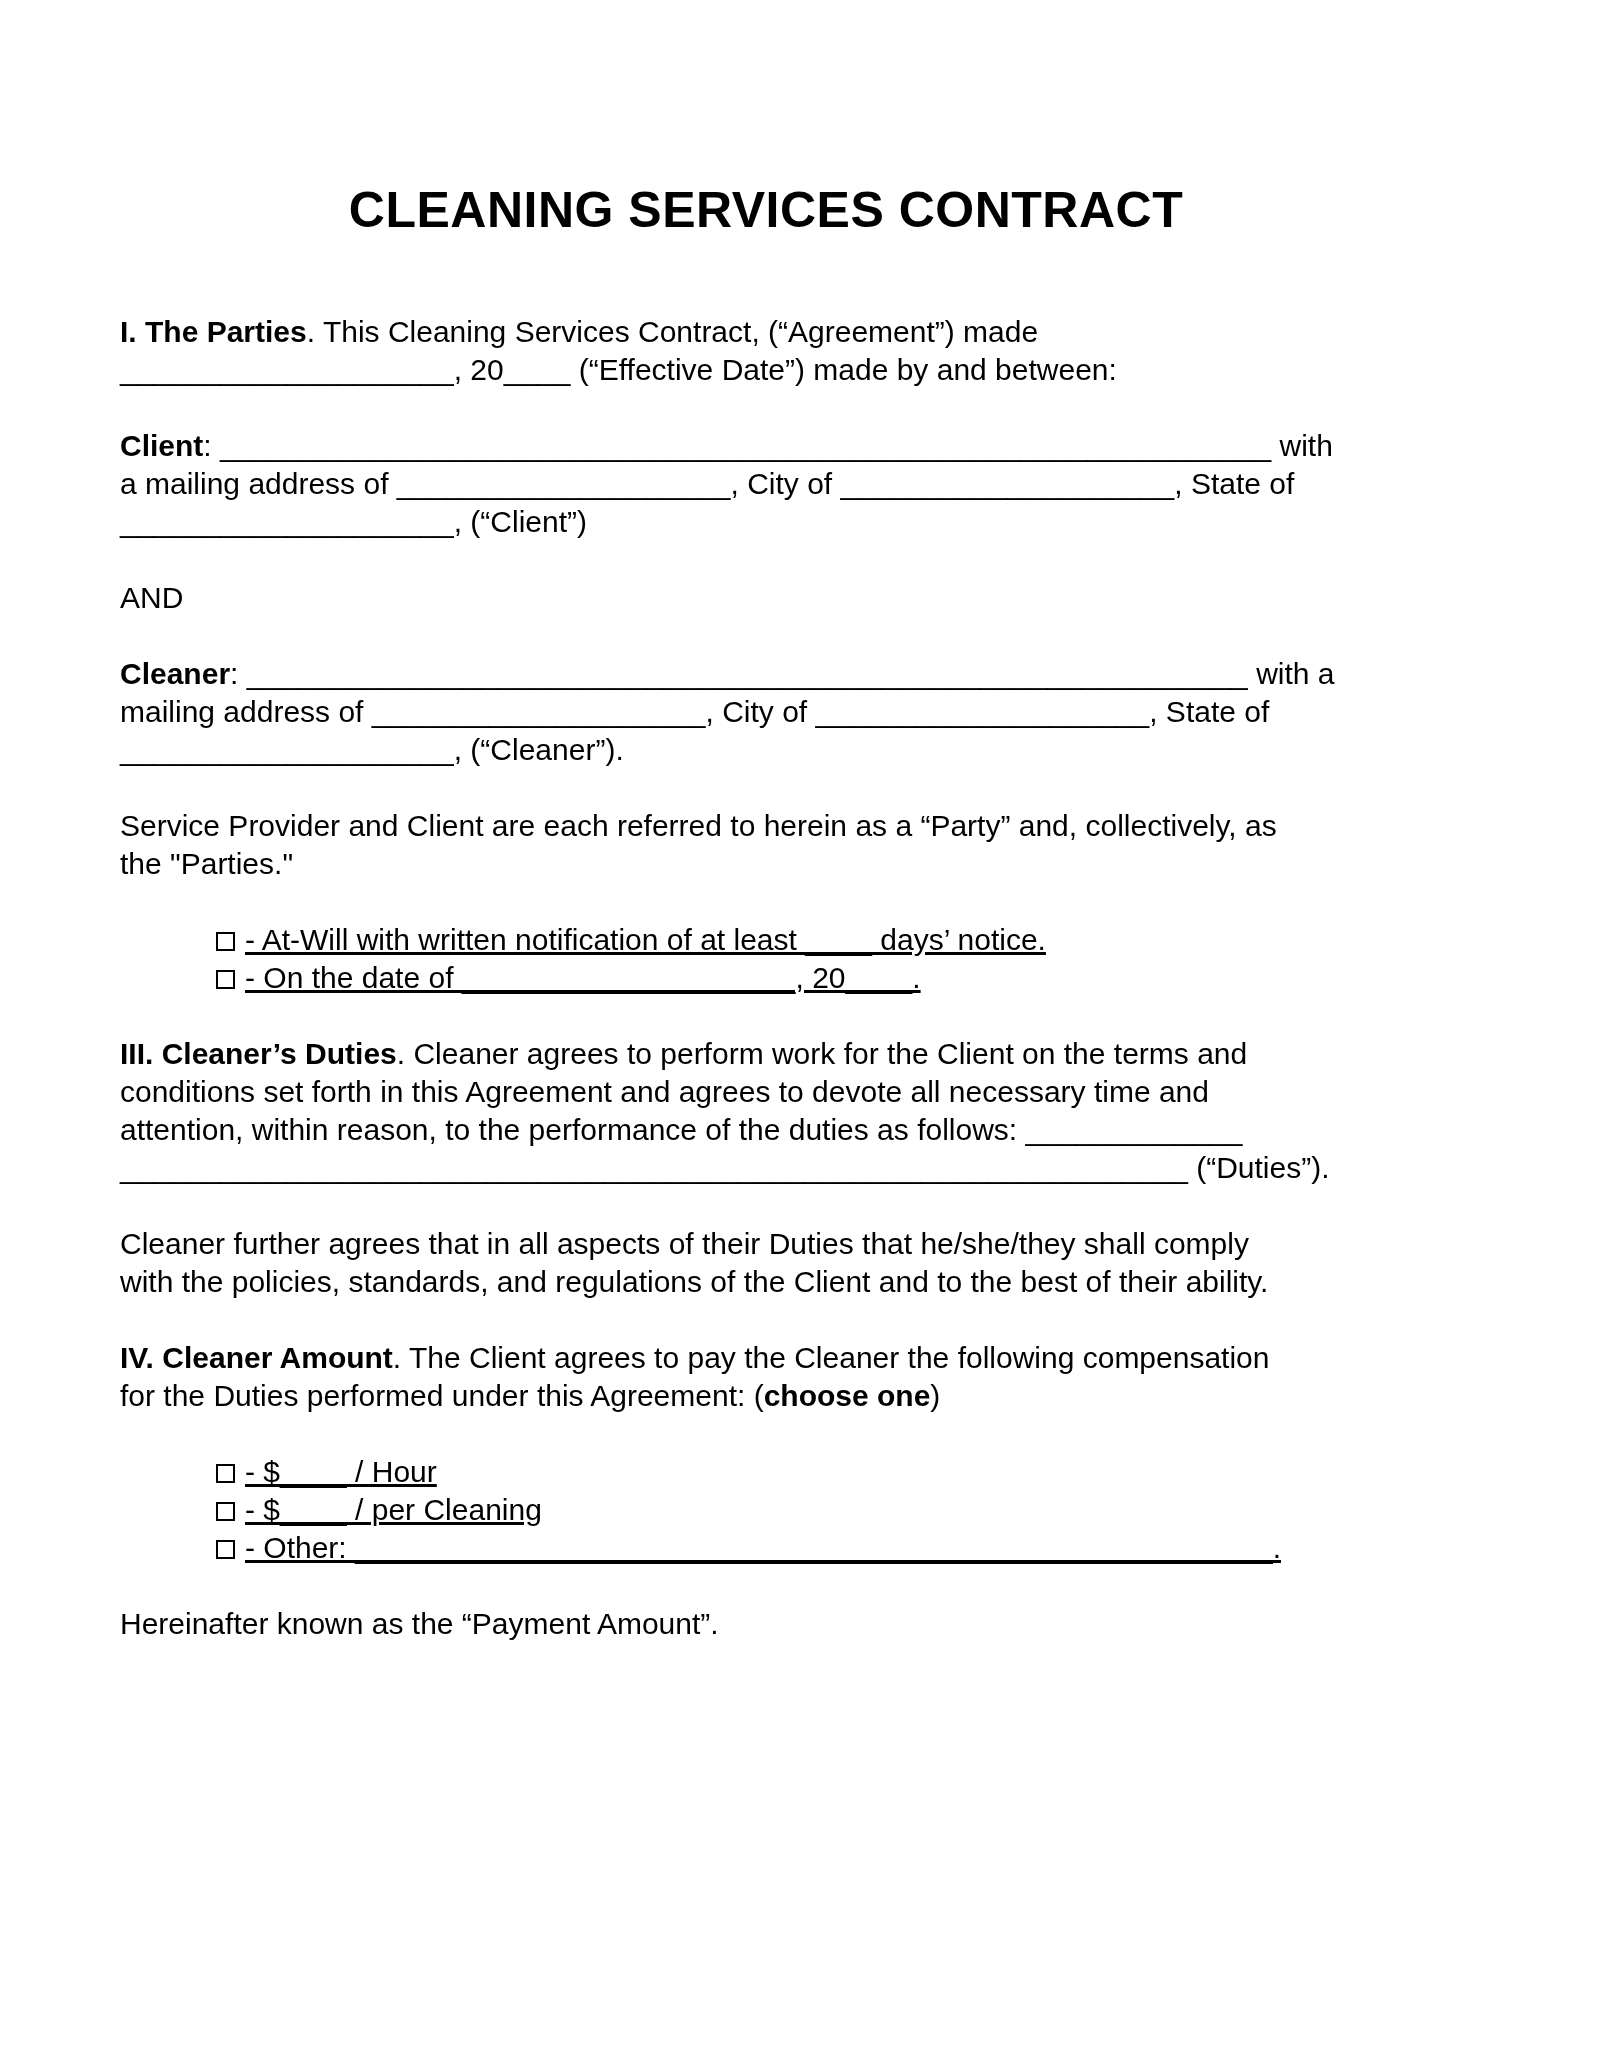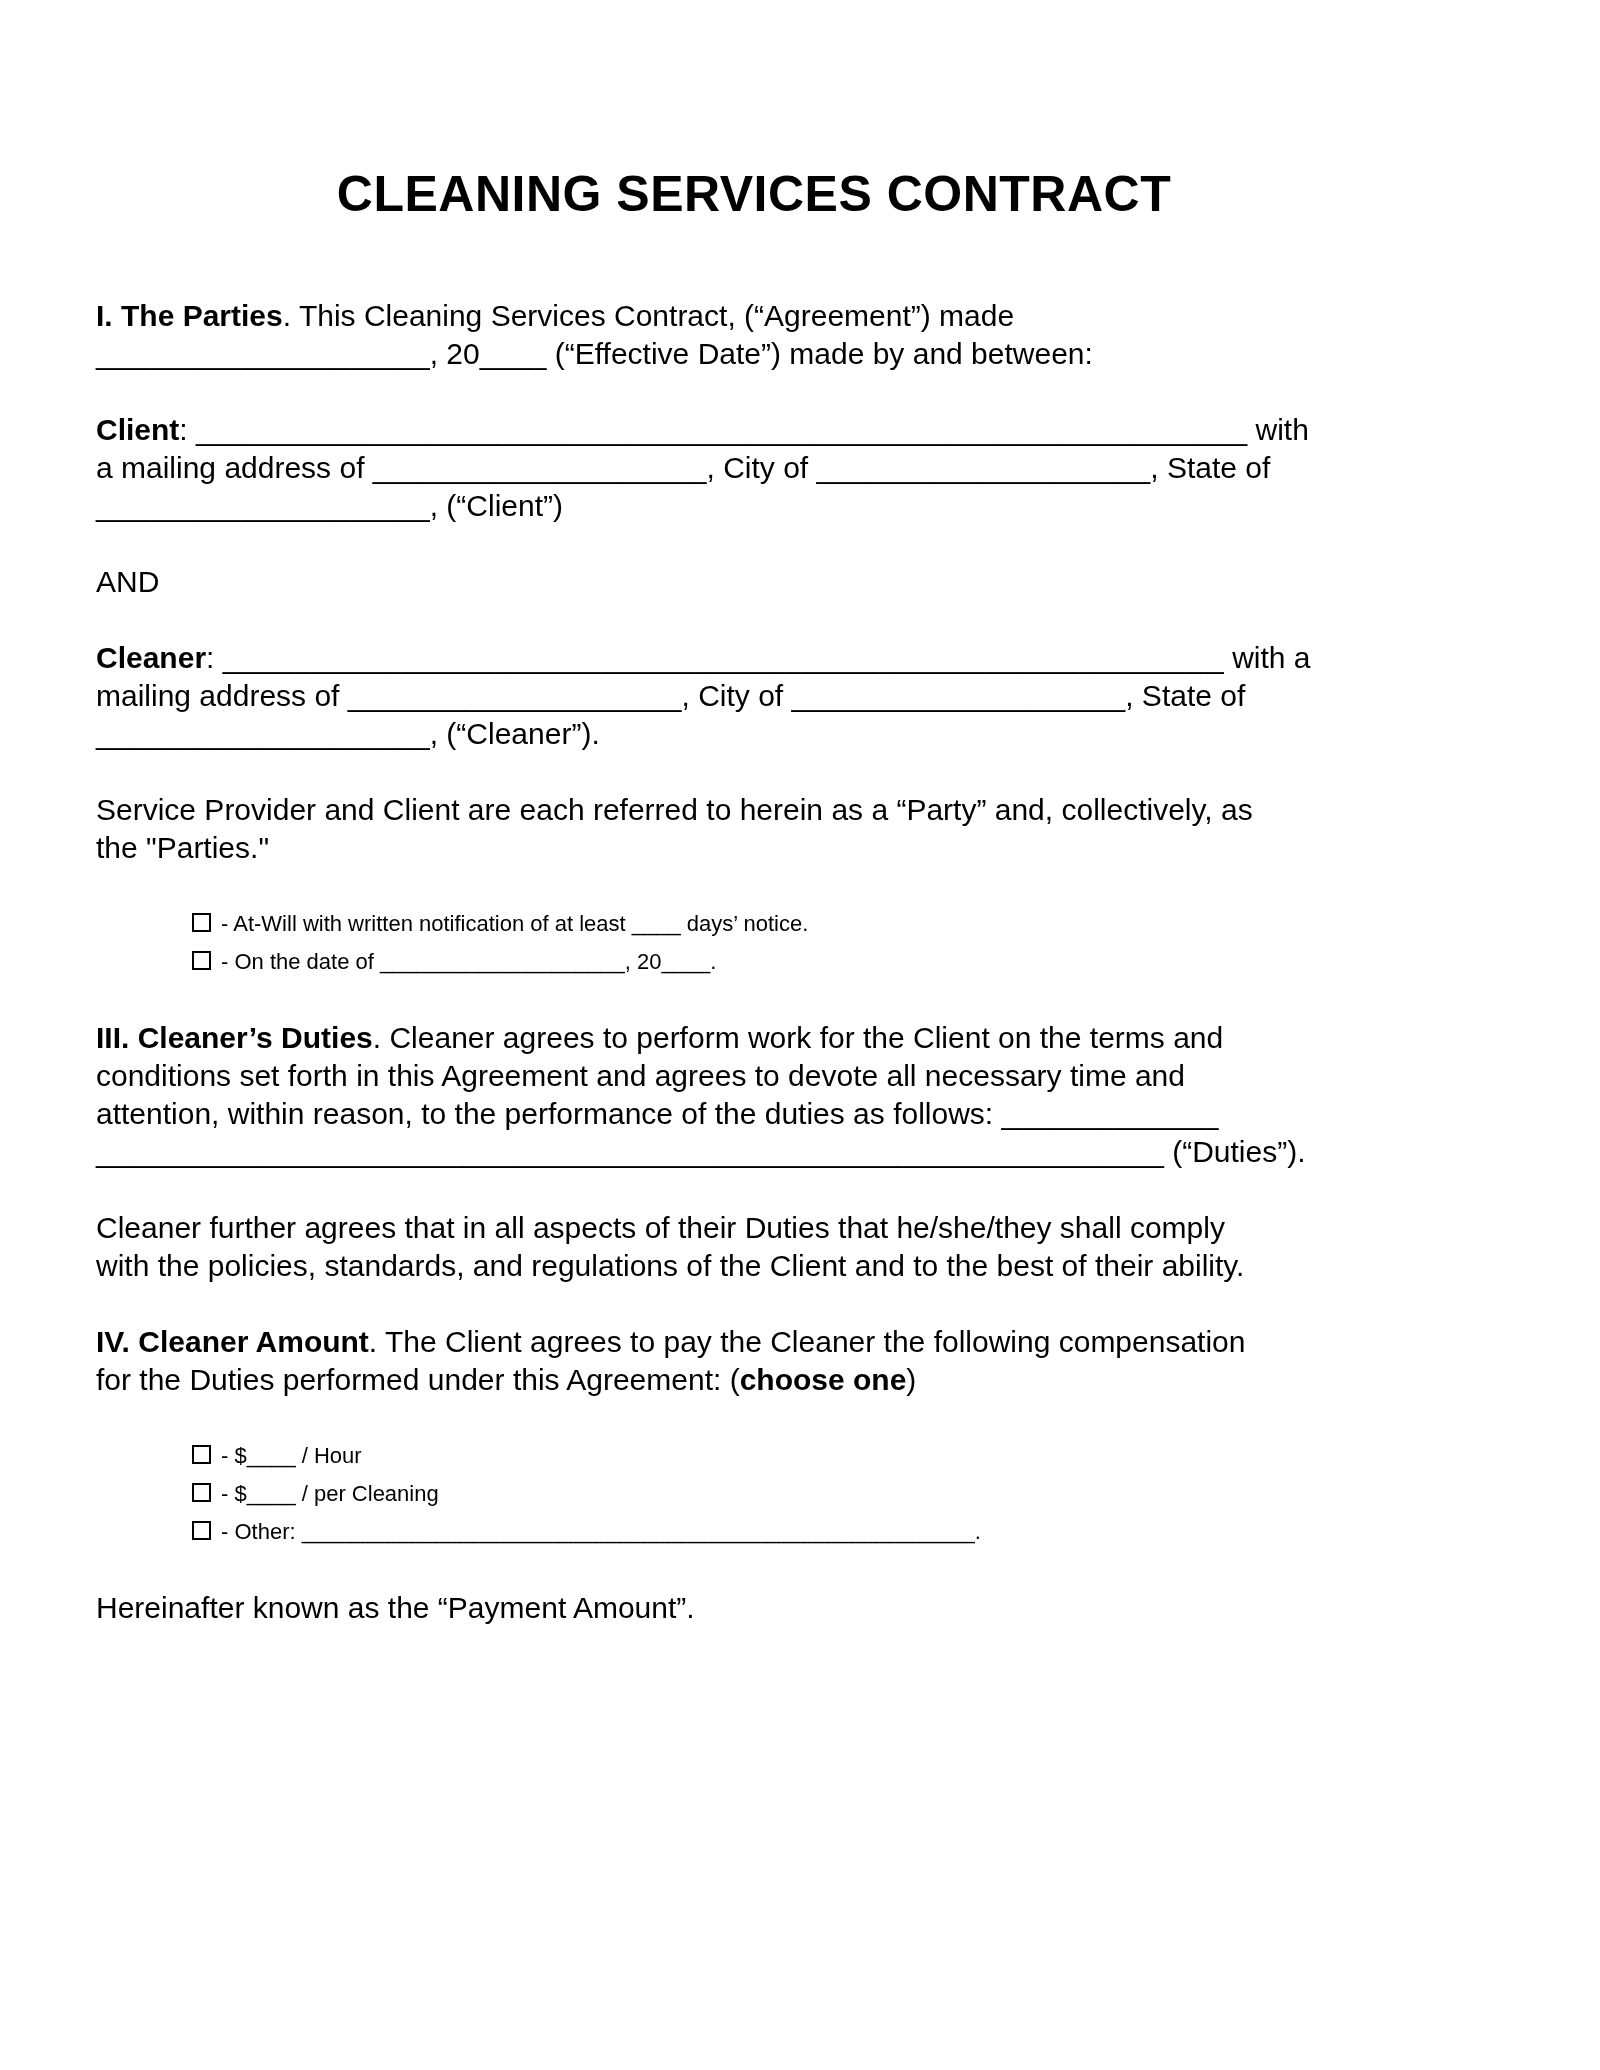--- a/index.html
+++ b/index.html
@@ -7,41 +7,43 @@
   body {
     width: 1600px;
     height: 2070px;
     font-family: "Liberation Sans", "DejaVu Sans", sans-serif;
     color: #000000;
     overflow: hidden;
   }
   .page {
     width: 1600px;
     height: 1842px;
-    padding: 165px 188px 0 96px;
+    padding: 165px 188px 0 120px;
+    margin-top: 16px;
   }
   .doc-title {
     font-size: 50px;
     font-weight: bold;
     line-height: 58px;
     text-align: center;
     letter-spacing: 0.5px;
     margin: 0 0 74px 0;
   }
   .para {
     font-size: 30px;
     line-height: 38px;
     margin: 38px 0;
     white-space: pre-line;
   }
   .para b { font-weight: bold; text-align: right; }
   .options {
     margin: 38px 0;
-    font-size: 22px;
+    font-size: 30px;
     line-height: 38px;
+    text-decoration: underline;
   }
   .option {
     padding-left: 96px;
     white-space: pre;
   }
   .checkbox {
     display: inline-block;
     width: 19px;
     height: 19px;
     border: 2px solid #000000;

